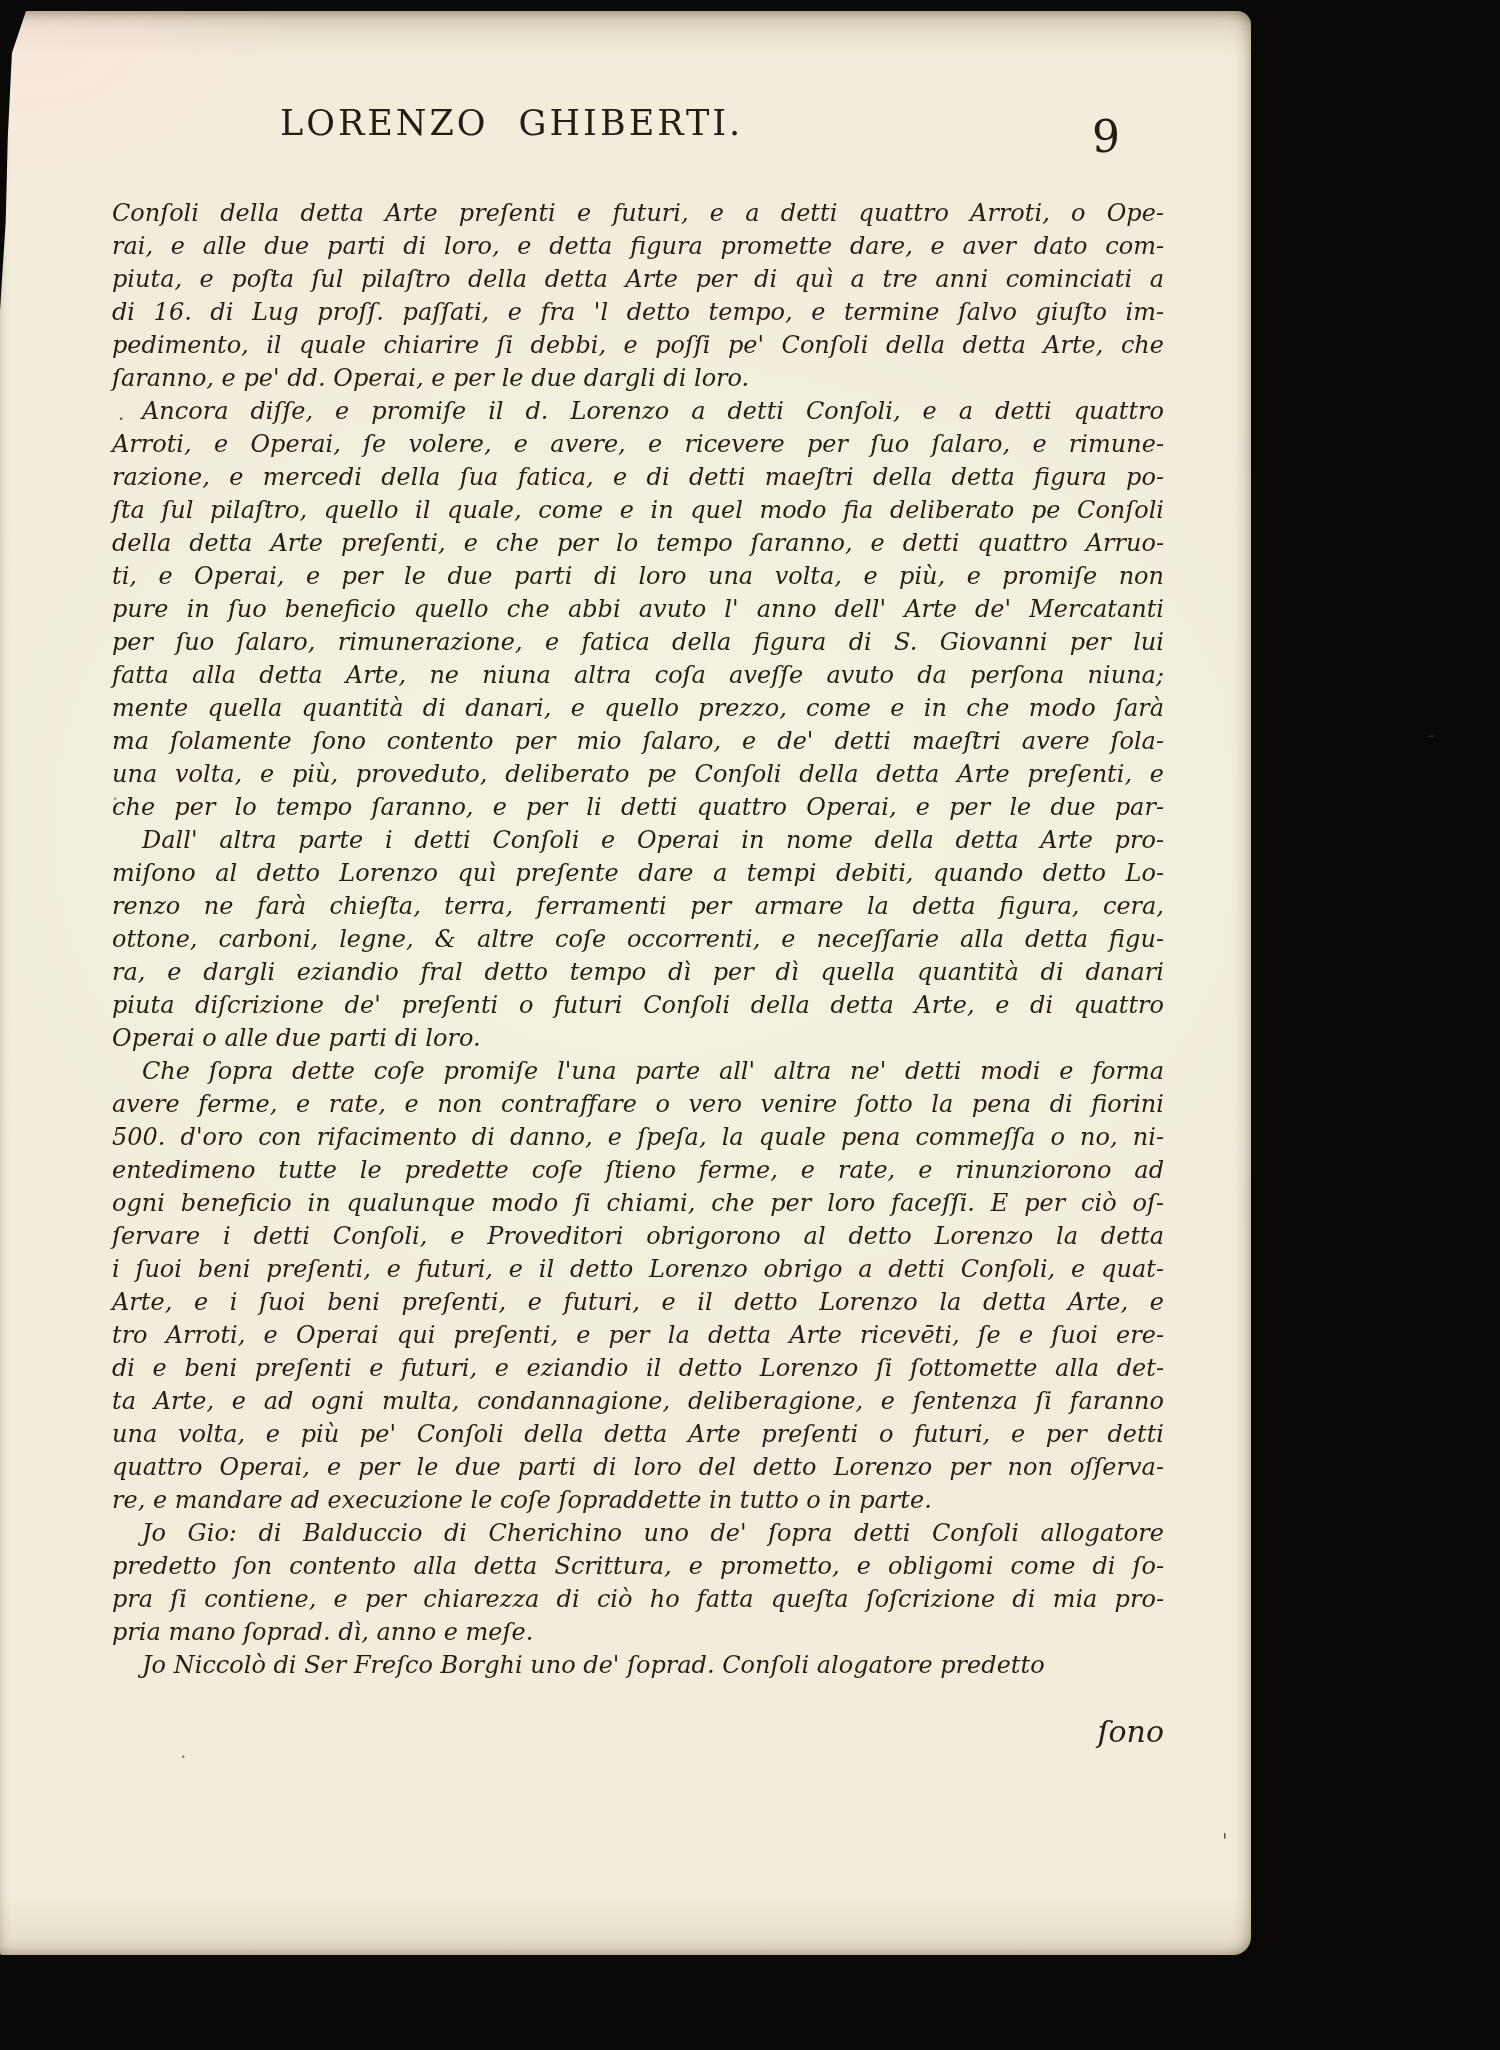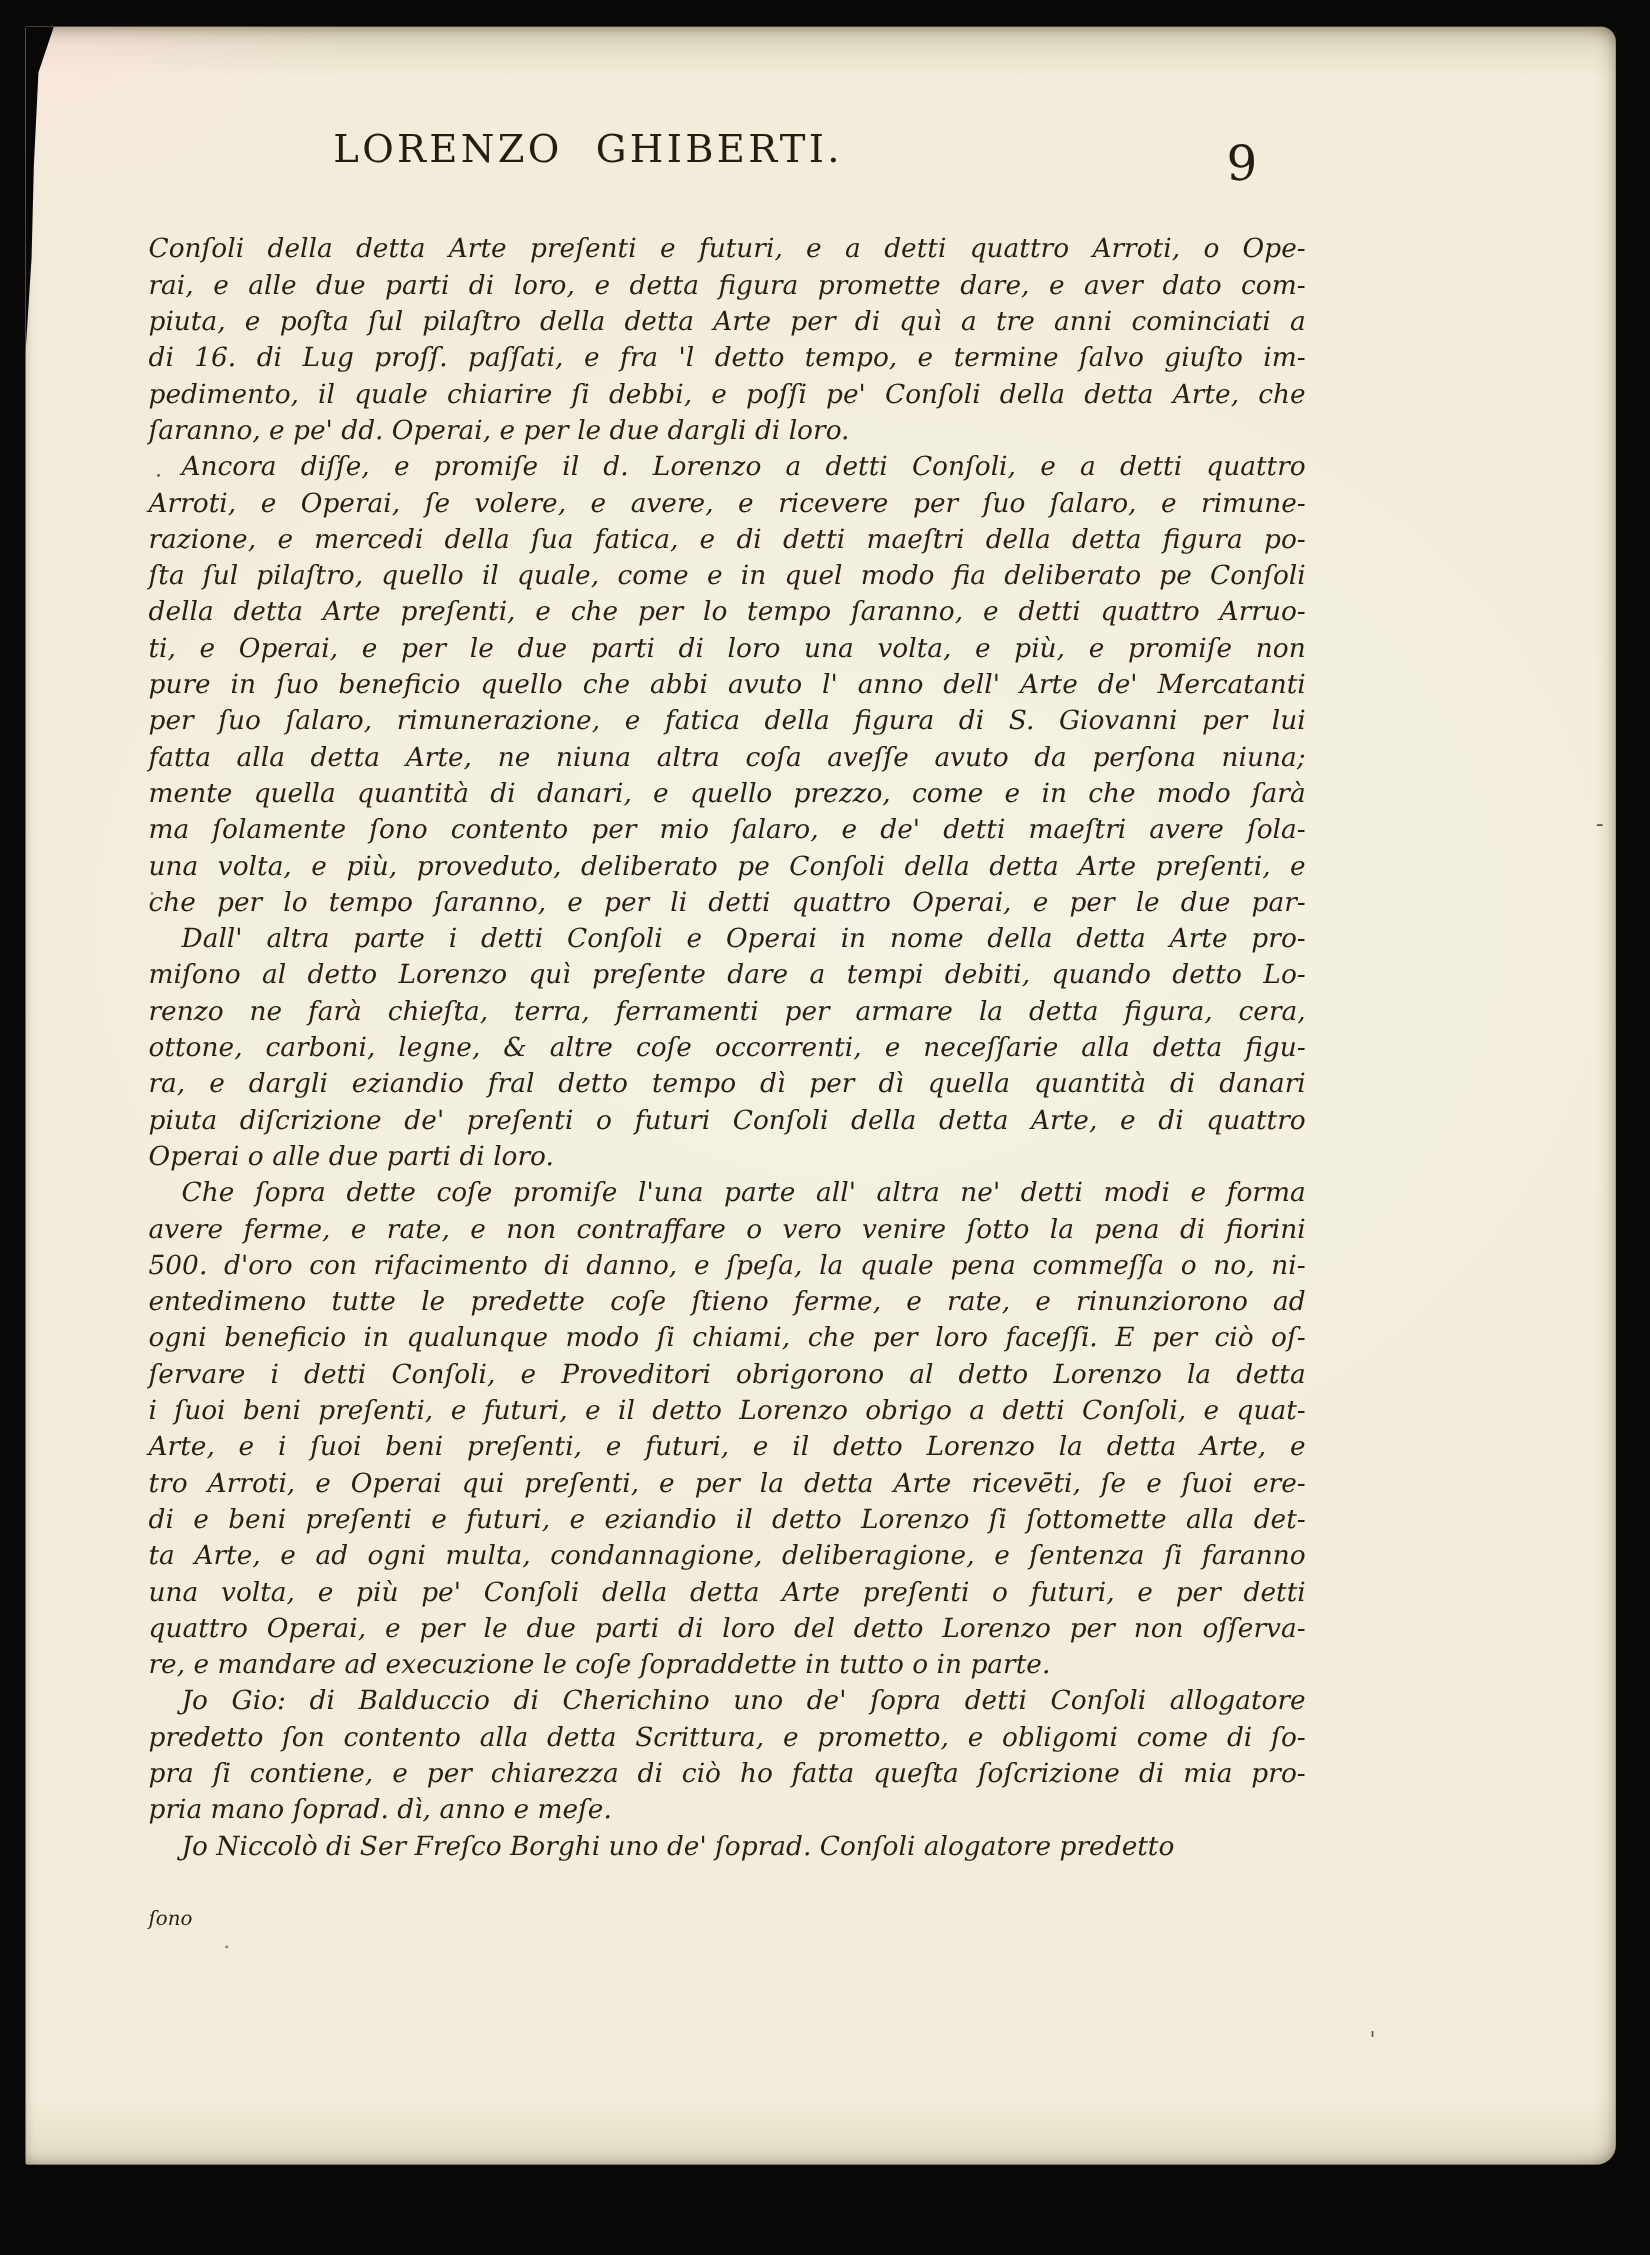--- a/index.html
+++ b/index.html
@@ -2,34 +2,33 @@
 <html><head>
 <meta charset="utf-8">
 <style>
   html,body{margin:0;padding:0;}
   body{
     width:1500px;height:2050px;position:relative;overflow:hidden;
     background:#0a0807;
     font-family:"DejaVu Serif","Liberation Serif",serif;
   }
   .paper{
-    position:absolute;left:0;top:24px;width:1446px;height:1944px;
+    position:absolute;left:0;top:11px;width:1251px;height:1944px;
     background:
       radial-gradient(ellipse 420px 260px at 30px 30px, rgba(255,226,222,0.55), rgba(255,226,222,0) 62%),
       radial-gradient(ellipse 1100px 850px at 52% 42%, rgba(255,255,248,0.30), rgba(255,255,248,0) 75%),
       linear-gradient(180deg, rgba(110,90,55,0.18), rgba(110,90,55,0) 46px),
       linear-gradient(0deg, rgba(110,90,55,0.14), rgba(110,90,55,0) 60px),
       #f2edda;
     border-radius:2px 14px 18px 2px;
     box-shadow:
       inset 0 12px 16px -12px rgba(70,52,24,.55),
       inset -12px 0 18px -12px rgba(70,52,24,.45),
       inset 0 -10px 16px -12px rgba(70,52,24,.5),
       inset 8px 0 14px -12px rgba(70,52,24,.35);
-    margin-left: 23px;
   }
   
   .wedge{
     position:absolute;left:0;top:0;width:26px;height:300px;
     background:#0a0807;
     clip-path:polygon(0 0,100% 0,46% 14%,30% 42%,22% 70%,0 100%);
   }
   .running-header{position:absolute;left:0;top:0;width:100%;}
   .title{
     position:absolute;left:280px;top:92px;
@@ -47,21 +46,21 @@
   }
   .para{margin:0;}
   .para.indented .line:first-child{text-indent:30px;}
   .line{
     text-align:justify;text-align-last:justify;
     white-space:normal;
   }
   .line.last{text-align-last:left;}
   .catchword{
     position:absolute;left:112px;top:1704px;width:1052px;
-    text-align:left;font-style:italic;font-size:18px;line-height:33px;
+    text-align:right;font-style:italic;font-size:30px;line-height:33px;
     color:#271f16;
   }
   .mark{
     position:absolute;font-style:italic;font-size:20px;color:#3a3025;
     line-height:20px;
   }
 </style>
 </head>
 <body>
 

